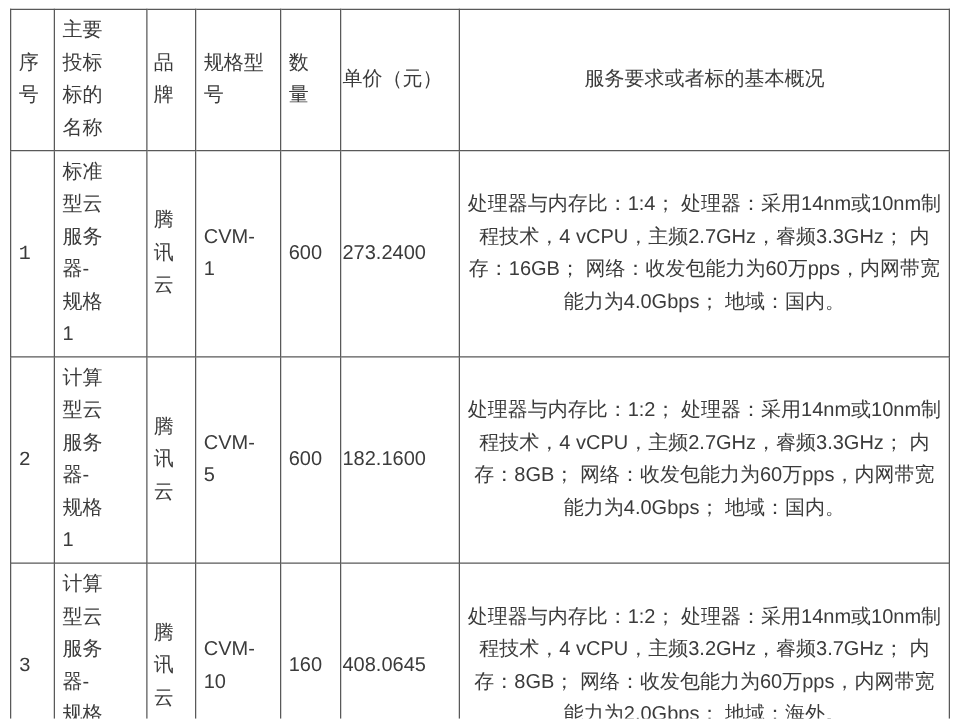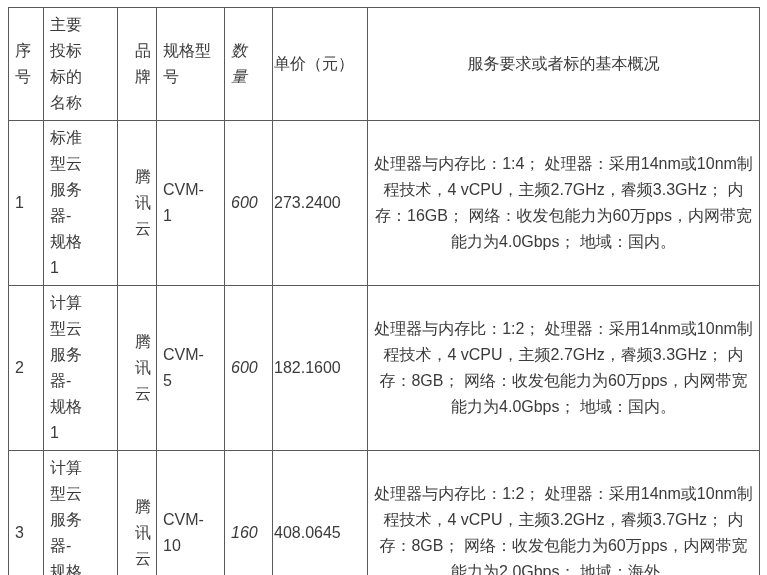--- a/index.html
+++ b/index.html
@@ -33,25 +33,25 @@
   }
   
   col.c-index    { width: 35px; }
   col.c-name     { width: 74px; }
   col.c-brand    { width: 39px; }
   col.c-model    { width: 68px; }
   col.c-quantity { width: 48px; }
   col.c-price    { width: 95px; }
   col.c-desc     { width: 392px; }
   
-  .bid-table .cell-index    { padding: 4px 5px 4px 6px; }
+  .bid-table .cell-index    { padding: 4px 5px 4px 6px; font-family: Liberation Mono, monospace; }
   .bid-table .cell-name     { padding: 4px 30px 4px 6px; }
-  .bid-table .cell-brand    { padding: 4px 5px; text-align: right; }
+  .bid-table .cell-brand    { padding: 4px 5px; }
   .bid-table .cell-model    { padding: 4px 12px 4px 6px; }
-  .bid-table .cell-quantity { padding: 4px 10px 4px 6px; font-style: italic; }
+  .bid-table .cell-quantity { padding: 4px 10px 4px 6px; }
   .bid-table .cell-price    { padding: 4px 5px 4px 1px; }
   .bid-table .cell-desc     { padding: 4px 6px; text-align: center; }
   tr.r-header  { height: 98px; }
   tr.r-data-1  { height: 153px; }
   tr.r-data-2  { height: 153px; }
   tr.r-data-3  { height: 155px; }
   tr.r-partial { height: 40px; } 
 </style>
 </head>
 <body>

